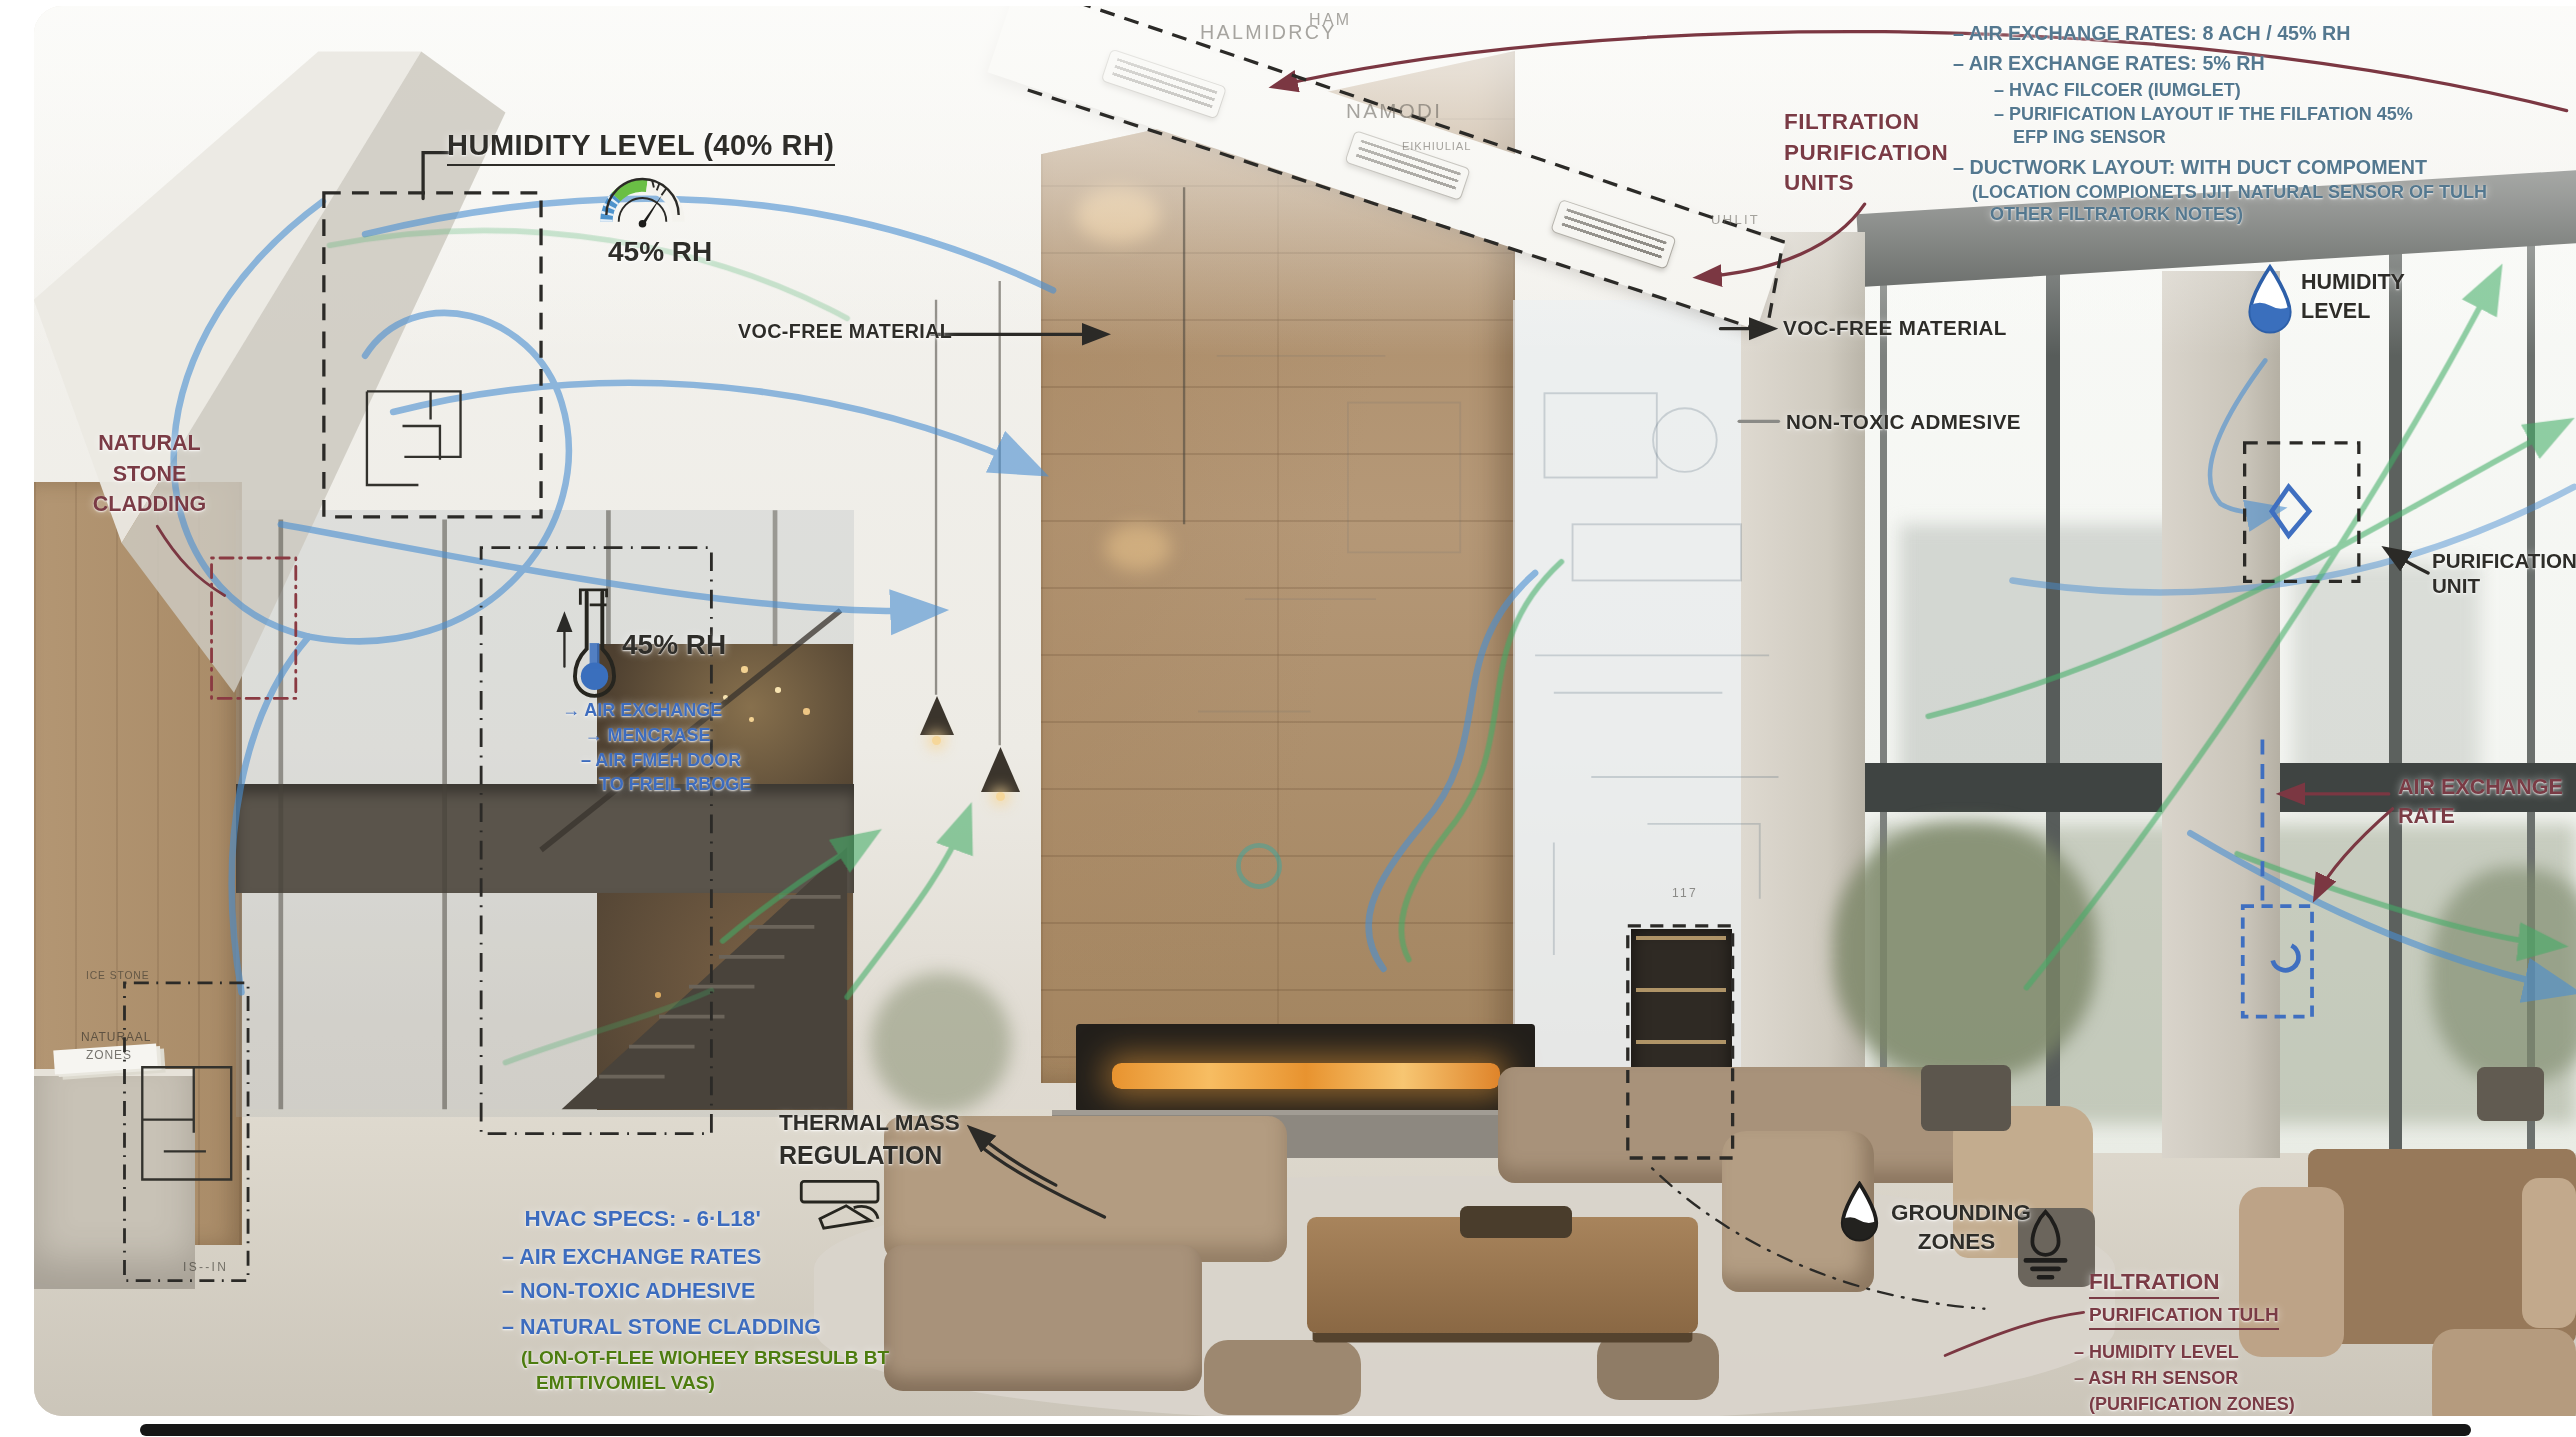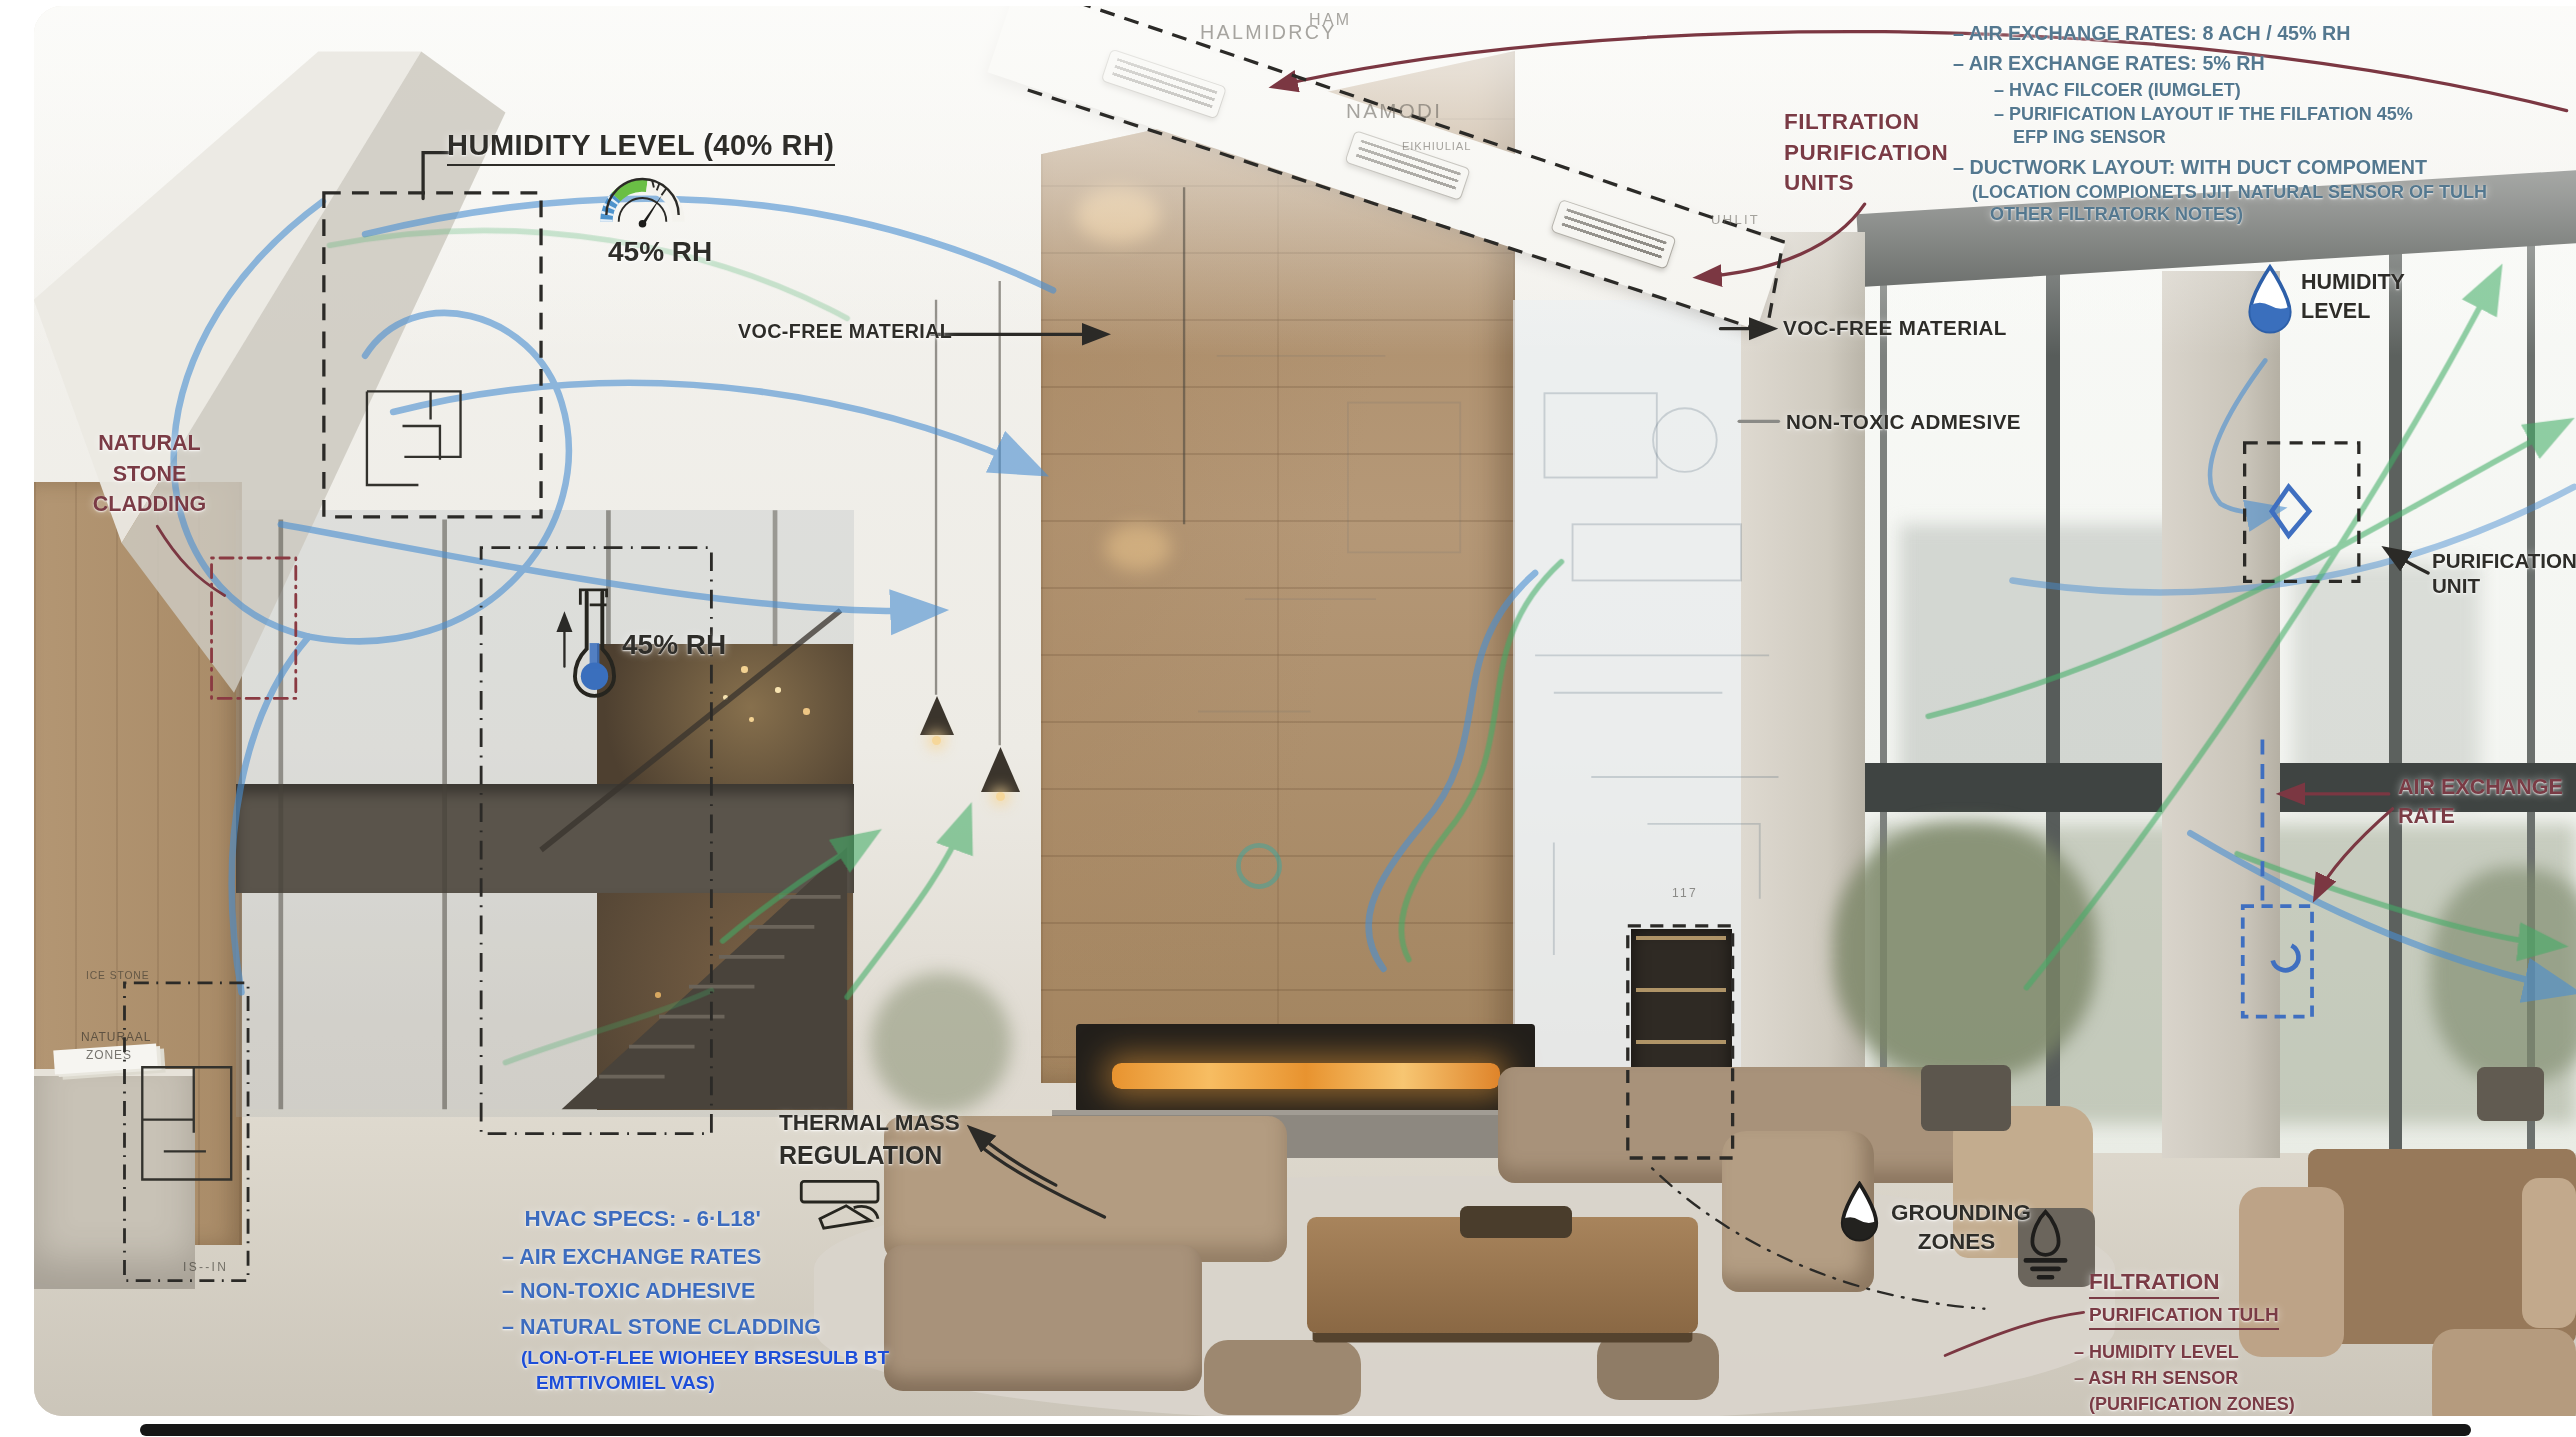--- a/index.html
+++ b/index.html
@@ -9,21 +9,21 @@
          border-radius:28px 0 0 28px;overflow:hidden;background:#efEDe7;}
   .inner{position:absolute;left:-34px;top:-5.6px;width:2576px;height:1438px;}
   .abs{position:absolute;}
   .svgfull{position:absolute;left:0;top:0;width:2576px;height:1438px;pointer-events:none;}
   .blob{filter:blur(8.4px);}
   
   .ann{position:absolute;font-weight:bold;color:#2e2d29;white-space:nowrap;
        text-shadow:0 0.9px 1.9px rgba(255,255,255,.85),0 0 8.4px rgba(255,255,255,.6);}
   .red{color:#7a3b45;}
   .blue{color:#3d6cbe;}
-  .blue2{color:#1d4ed8;}
+  .blue2{color:#4d7c0f;}
   .steel{color:#54788f;}
   .ul{border-bottom:2.8px solid currentColor;padding-bottom:1.9px;display:inline-block;}
   .ul2{border-bottom:2.8px double currentColor;padding-bottom:2.8px;display:inline-block;}
   .faint{position:absolute;color:rgba(96,93,86,.55);font-weight:500;white-space:nowrap;letter-spacing:2.3px;}
   .vent{position:absolute;width:120px;height:32px;background:#f2f1ec;border:1.9px solid #8d897f;border-radius:5.6px;
         box-shadow:0 2.8px 5.6px rgba(80,75,65,.35);overflow:hidden;}
   .vent::after{content:"";position:absolute;left:7.5px;right:7.5px;top:5.6px;bottom:5.6px;
         background:repeating-linear-gradient(to bottom,#5f5b53 0 2.8px,transparent 2.8px 7.5px);}
   .band{position:absolute;left:1016px;top:-13px;width:811px;height:90px;background:#f4f3ee;
         transform:rotate(18.5deg);transform-origin:0 0;box-shadow:0 5.6px 13px rgba(90,85,75,.25);}
@@ -344,20 +344,26 @@
      <div class="ann red" style="position:static;font-size:21.5px;">AIR EXCHANGE</div>
      <div class="ann red" style="position:static;margin-top:3.7px;font-size:21.5px;">RATE</div>
    </div>
 
    <svg class="abs" style="left:573px;top:586px;" width="43" height="120" viewBox="0 0 44 122">
      <path d="M 14 6 L 14 64 C 6 72 2 82 2 92 A 20 20 0 0 0 42 92 C 42 82 38 72 30 64 L 30 6" fill="none" stroke="#26251f" stroke-width="4" stroke-linecap="round"></path>
      <circle cx="22" cy="92" r="14" fill="#3a6fbd"></circle>
      <rect x="17" y="58" width="10" height="26" fill="#3a6fbd" opacity=".85"></rect>
    </svg>
    <div class="ann" style="left:622px;top:629px;font-size:28px;">45% RH</div>
+   <div class="abs" style="left:562px;top:700px;">
+     <div class="ann blue" style="position:static;font-size:18px;">→ AIR EXCHANGE</div>
+     <div class="ann blue" style="position:static;margin-top:3.7px;margin-left:22.5px;font-size:18px;">→ MENCRASE</div>
+     <div class="ann blue" style="position:static;margin-top:4.7px;margin-left:19px;font-size:18px;">– AIR FMEH DOOR</div>
+     <div class="ann blue" style="position:static;margin-top:2.8px;margin-left:37px;font-size:18px;">TO FREIL RBOGE</div>
+   </div>
 
    <div class="abs" style="left:779px;top:1110px;">
      <div class="ann" style="position:static;font-size:22.5px;">THERMAL MASS</div>
      <div class="ann" style="position:static;margin-top:5px;font-size:25px;">REGULATION</div>
    </div>
 
    <div class="abs" style="left:502px;top:1206px;">
      <div class="ann blue" style="position:static;margin-left:22.5px;font-size:22.5px;">HVAC SPECS: - 6·L18'</div>
      <div class="ann blue" style="position:static;margin-top:13px;font-size:21.5px;">– AIR EXCHANGE RATES</div>
      <div class="ann blue" style="position:static;margin-top:9.4px;font-size:21.5px;">– NON-TOXIC ADHESIVE</div>

